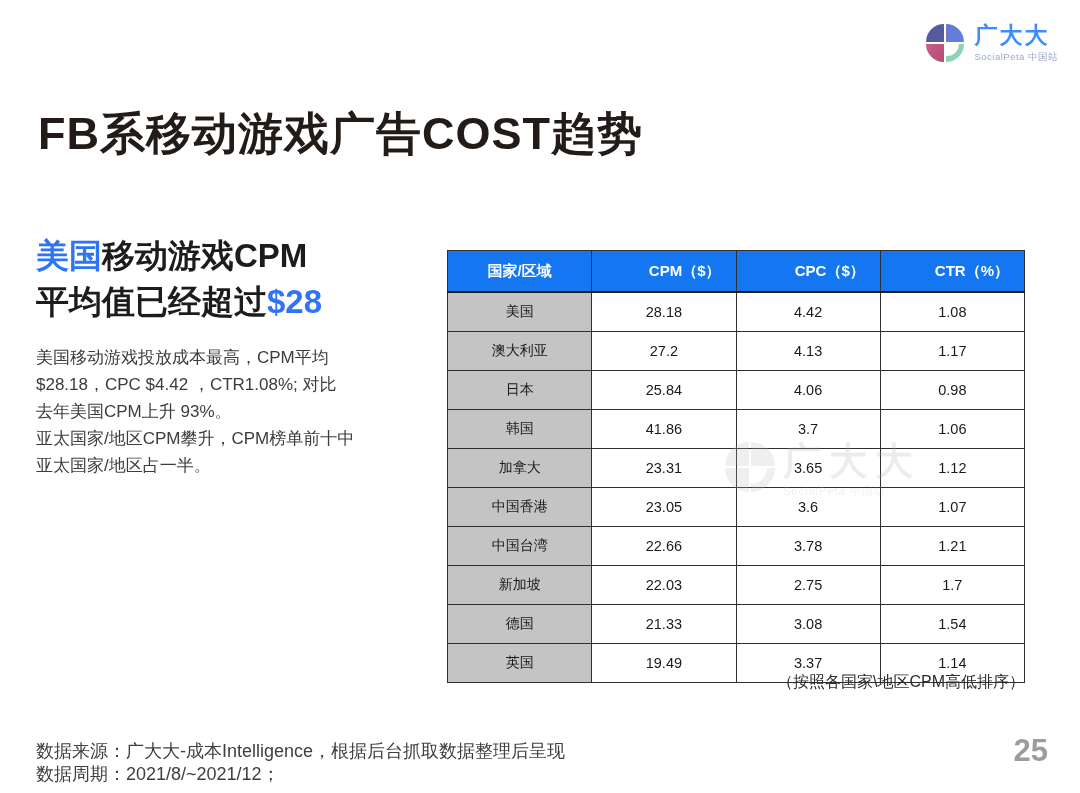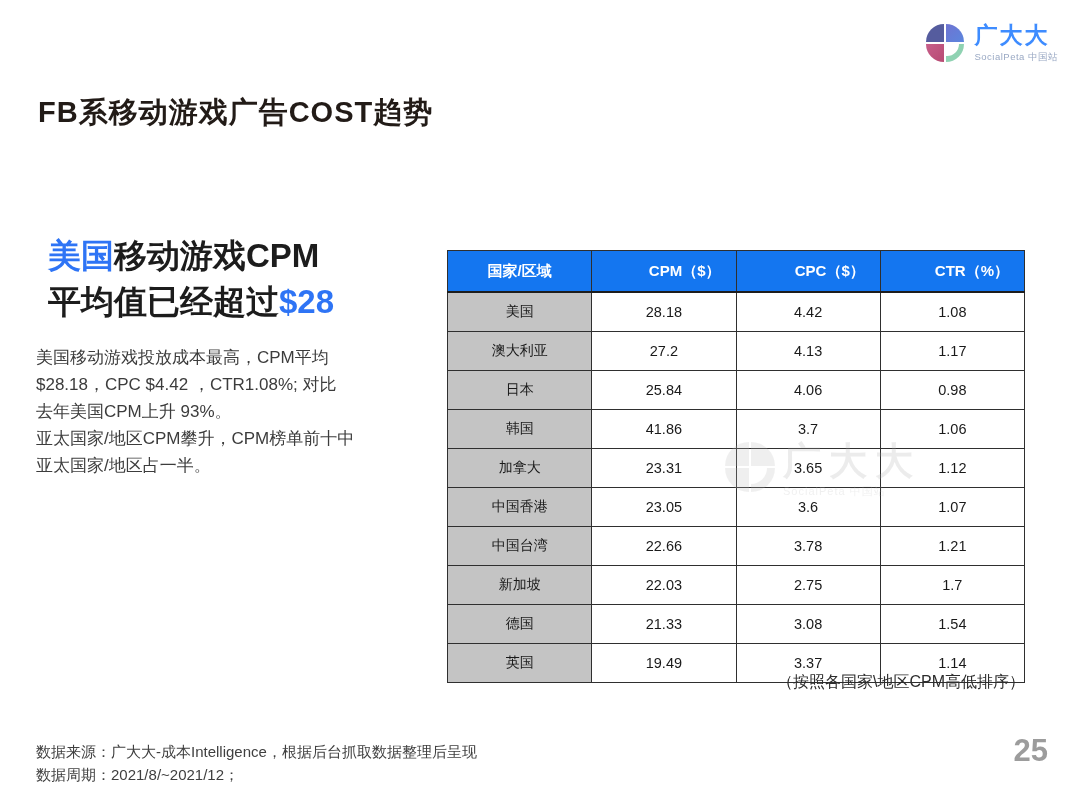--- a/index.html
+++ b/index.html
@@ -15,24 +15,24 @@
   .logo-mark .tl { background:#555c9e; border-top-left-radius:100%; }
   .logo-mark .tr { background:linear-gradient(135deg,#6f74d2,#5b86dd); border-top-right-radius:100%; }
   .logo-mark .bl { background:linear-gradient(135deg,#c75f8a,#b74a72); border-bottom-left-radius:100%; }
   .logo-mark .br { background:#8fd2b2; border-bottom-right-radius:100%; position:relative; }
   .logo-mark .br::before { content:""; position:absolute; left:0; top:0; width:68%; height:68%; background:#fff; border-bottom-right-radius:100%; }
   .logo-text { display:flex; flex-direction:column; line-height:1; }
   .logo-name { color:#3e8cff; font-size:23px; font-weight:700; letter-spacing:2px; }
   .logo-sub { color:#9aa9c4; font-size:9.5px; margin-top:5px; letter-spacing:.5px; }
 
   
-  .title { position:absolute; left:38px; top:74px; font-size:29px; font-weight:700; color:#221b17; letter-spacing:1px; }
+  .title { position:absolute; left:38px; top:74px; font-size:45px; font-weight:700; color:#221b17; letter-spacing:1px; }
 
   
-  .left-heading { position:absolute; left:48px; top:233px; font-size:33px; font-weight:700; color:#1c1c1c; line-height:1.38; }
+  .left-heading { position:absolute; left:36px; top:233px; font-size:33px; font-weight:700; color:#1c1c1c; line-height:1.38; }
   .left-heading .hl { color:#2e74f5; }
   .left-body { position:absolute; left:36px; top:344px; font-size:17px; color:#3c3c3c; line-height:27px; }
 
   
   .table-wrap { position:absolute; left:447px; top:250px; width:684px; }
   table.cost { border-collapse:collapse; width:578px; table-layout:fixed; }
   table.cost th, table.cost td { border:1px solid #2f2f2f; padding:0 15px; }
   table.cost th {
     background:#1476f0; color:#ffffff; font-size:15px; font-weight:700;
     height:40px; text-align:right; border-bottom:2px solid #1d1d1d;
@@ -51,21 +51,21 @@
   .wm-mark .br { border-bottom-right-radius:100%; position:relative; }
   .wm-mark .br::before { content:""; position:absolute; left:0; top:0; width:68%; height:68%; background:#fff; border-bottom-right-radius:100%; }
   .wm-text { display:flex; flex-direction:column; }
   .wm-name { font-size:38px; font-weight:700; color:#aaa; letter-spacing:8px; line-height:1; }
   .wm-sub { font-size:11px; color:#bbb; margin-top:4px; letter-spacing:1px; }
 
   
   .caption { position:absolute; left:447px; top:672px; width:578px; text-align:right; font-size:16px; color:#2d2d2d; }
 
   
-  .footer { position:absolute; left:36px; top:740px; font-size:15px; color:#3f3f3f; line-height:23px; }
+  .footer { position:absolute; left:36px; top:740px; font-size:18px; color:#3f3f3f; line-height:23px; }
 
   
   .page-num { position:absolute; right:32px; top:733px; font-size:31px; font-weight:700; color:#9c9c9c; }
 </style>
 </head>
 <body>
 
 <div class="slide">
 
   <div class="logo">

